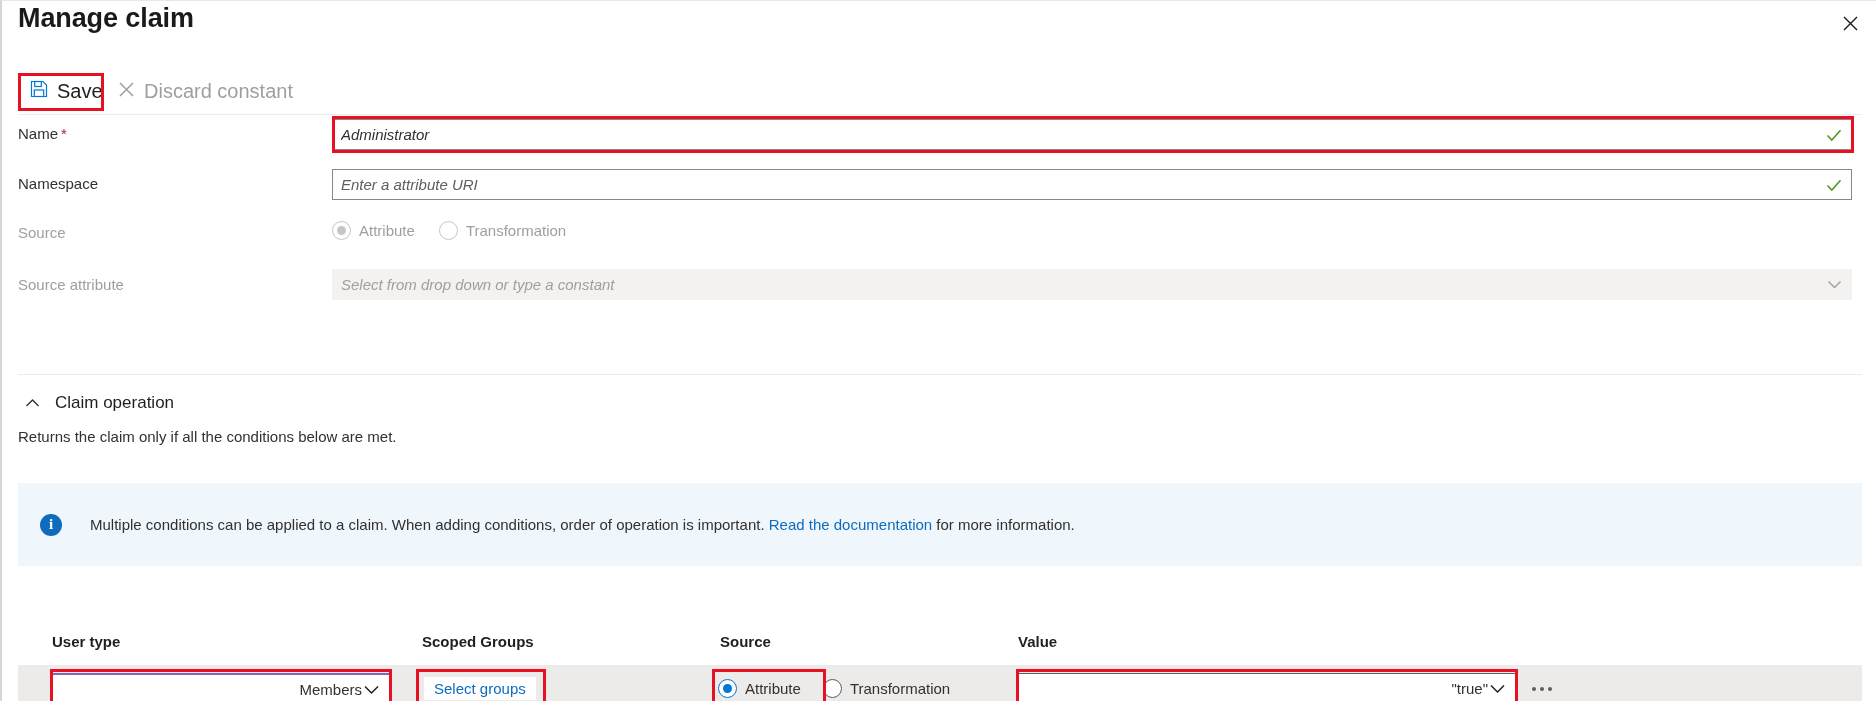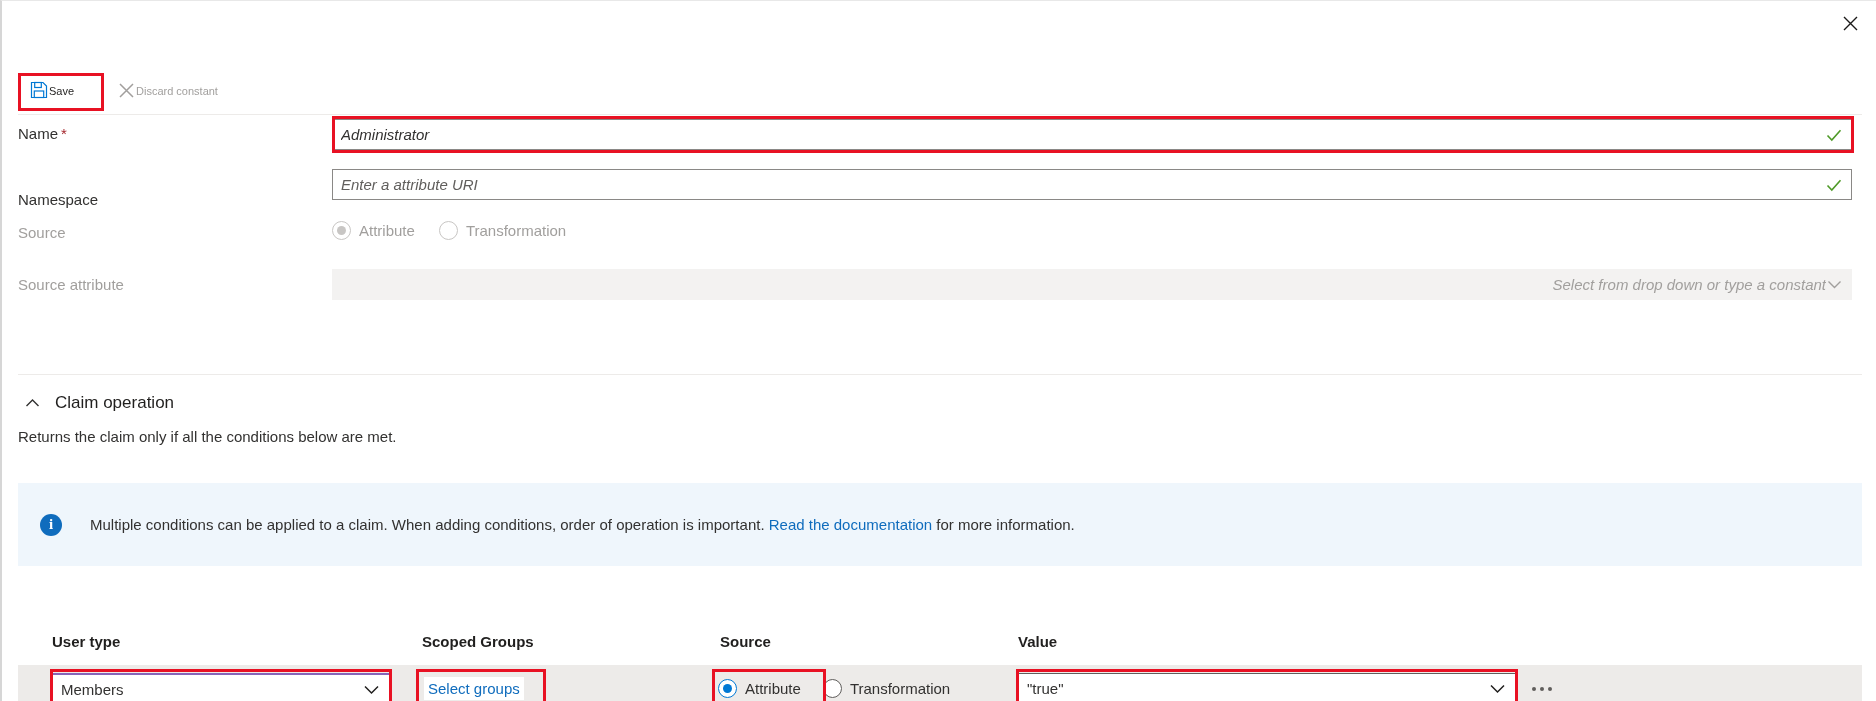--- a/index.html
+++ b/index.html
@@ -42,24 +42,24 @@
   .cmdbar {
     position: absolute;
     left: 0; top: 70px;
     width: 100%;
     height: 42px;
   }
   .cmd-item {
     position: absolute;
     display: flex;
     align-items: center;
-    gap: 1px;
+    gap: 9px;
     height: 32px;
     padding: 0 8px;
-    font-size: 11px;
+    font-size: 20px;
     cursor: pointer;
     white-space: nowrap;
   }
   .cmd-save { left: 20px; top: 4px; color: #201f1e; }
   .cmd-discard { left: 108px; top: 4px; color: #a19f9d; cursor: default; }
 
   .redbox {
     position: absolute;
     border: 3px solid #e81123;
     pointer-events: none;
@@ -233,30 +233,30 @@
     border: 1px solid #605e5c;
     background: #ffffff;
     height: 31px;
     display: flex;
     align-items: center;
     padding: 0 8px;
     font-size: 15px;
     color: #323130;
     cursor: pointer;
   }
-  .dd .dval { flex: 1; overflow: hidden; white-space: nowrap; text-overflow: ellipsis; }
+  .dd .dval { flex: 1; overflow: hidden; white-space: nowrap; text-overflow: ellipsis; text-align: right; }
   .dd .dchev { color: #201f1e; display: flex; align-items: center; }
   .dd.accent { border-top: 2px solid #8764b8; }
 
   .linkbtn {
     font-size: 15px;
     color: #0f6cbd;
     cursor: pointer;
     background: #ffffff;
-    padding: 3px 4px;
+    padding: 3px 10px;
     white-space: nowrap;
   }
 
   .ellipsis-btn {
     display: flex;
     align-items: center;
     gap: 4px;
     cursor: pointer;
     padding: 6px 6px;
   }
@@ -267,20 +267,21 @@
     background: #605e5c;
   }
 
   .row-radio-group { display: flex; align-items: center; gap: 22px; }
 </style>
 </head>
 <body>
 
 <div id="page">
 
+  <div class="panel-title">Manage claim</div>
 
   <div class="close-btn">
     <span>
       <svg width="15" height="15" viewBox="0 0 15 15">
         <path d="M1 1 L14 14 M14 1 L1 14" stroke="#1b1a19" stroke-width="1.4" fill="none"></path>
       </svg>
     </span>
   </div>
 
   <div class="cmdbar">
@@ -319,21 +320,21 @@
       <span class="check-ok">
         <svg width="18" height="18" viewBox="0 0 18 18">
             <path d="M2.5 9.5 L6.8 14 L15.5 4.2" fill="none" stroke="#4f9a28" stroke-width="1.6"></path>
           </svg>
       </span>
     </div>
     <div class="redbox" style="left:330px; top:-9px; width:1522px; height:37px;"></div>
   </div>
 
   <div class="form-row" style="top:174px;">
-    <div class="form-label" style="top:16px;">Namespace</div>
+    <div class="form-label" style="top:0;">Namespace</div>
     <div class="field placeholder-text" style="top:-6px;">
       <span class="val">Enter a attribute URI</span>
       <span class="check-ok">
         <svg width="18" height="18" viewBox="0 0 18 18">
             <path d="M2.5 9.5 L6.8 14 L15.5 4.2" fill="none" stroke="#4f9a28" stroke-width="1.6"></path>
           </svg>
       </span>
     </div>
   </div>
 
@@ -346,21 +347,21 @@
       </div>
       <div class="radio-opt dim">
         <span class="rdot dim"></span>
         <span>Transformation</span>
       </div>
     </div>
   </div>
 
   <div class="form-row" style="top:275px;">
     <div class="form-label dim" style="top:0;">Source attribute</div>
-    <div class="field disabled" style="top:-7px;text-align:right;">
+    <div class="field disabled" style="top:-7px;">
       <span class="val">Select from drop down or type a constant</span>
       <span class="chev">
         <svg width="17" height="17" viewBox="0 0 17 17">
             <path d="M2.5 5.5 L8.5 11.5 L14.5 5.5" fill="none" stroke="#a19f9d" stroke-width="1.4"></path>
           </svg>
       </span>
     </div>
   </div>
 
   <div class="section-divider"></div>

